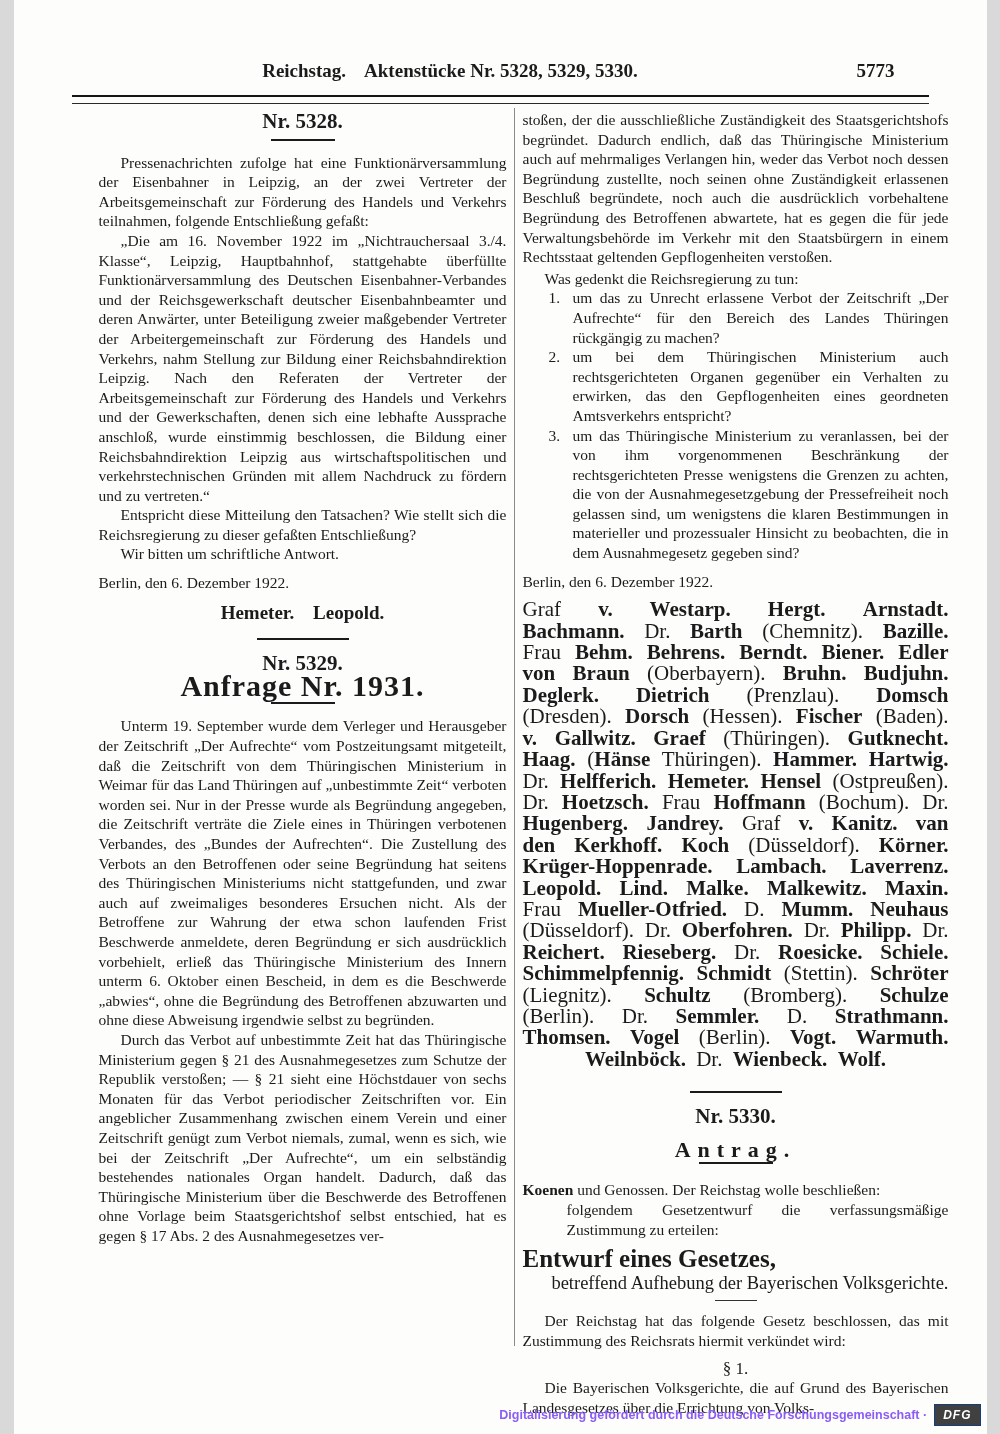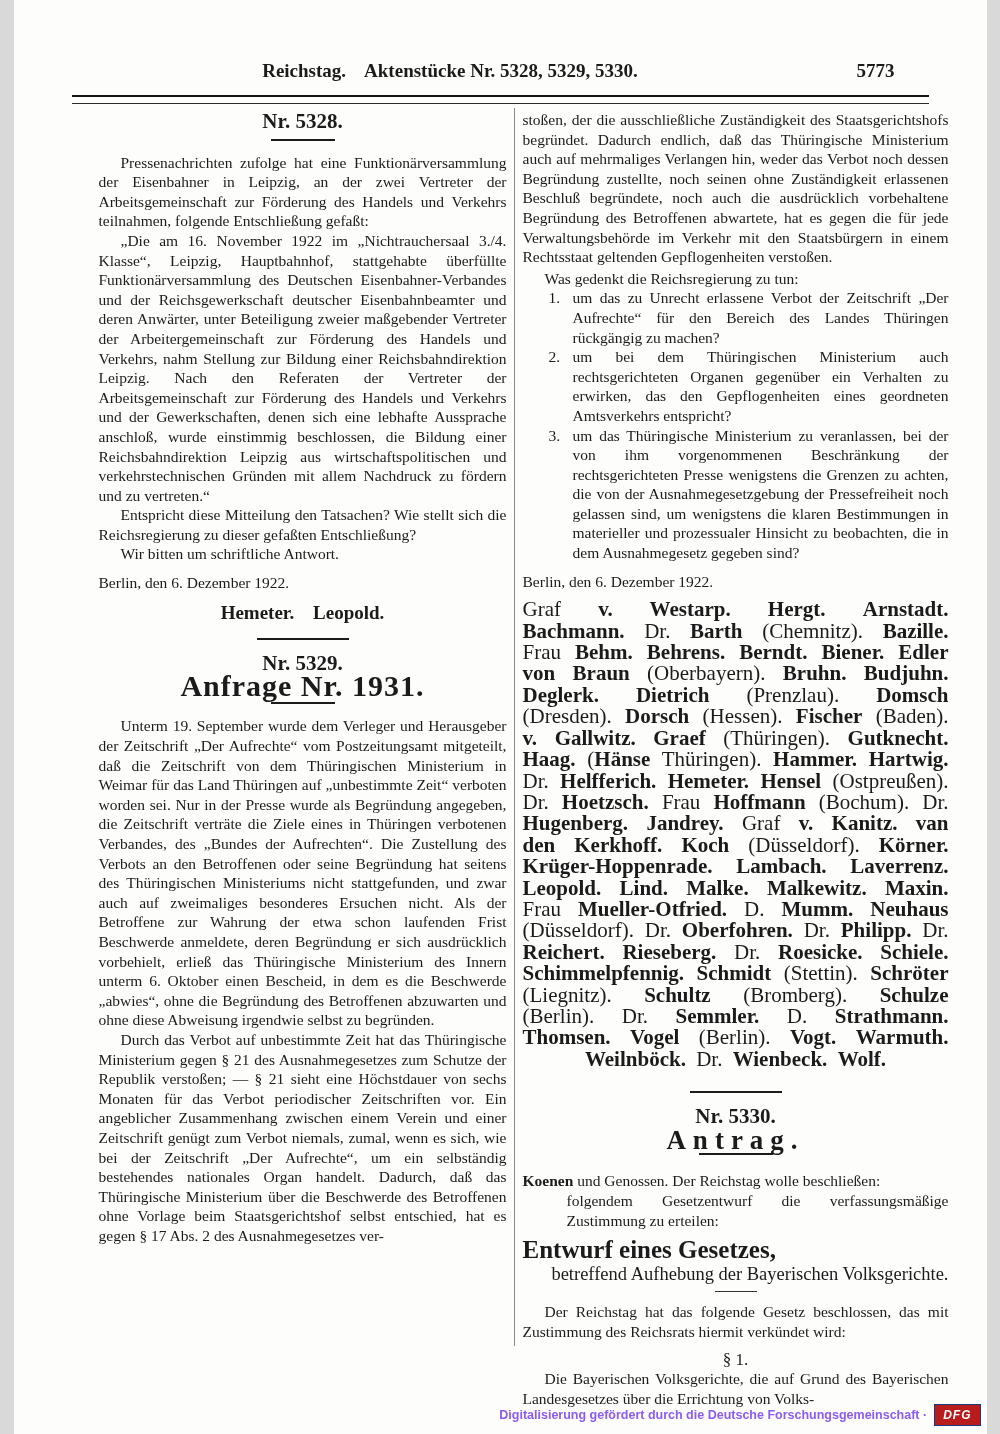--- a/index.html
+++ b/index.html
@@ -25,21 +25,21 @@
   .section-divider{width:92px;border:0;border-top:2px solid #1b1b1b;margin:16px auto 4px;}
   .date-line{margin:9px 0 4px;text-indent:0;}
   .sig-line{text-align:center;font-size:19px;font-weight:bold;word-spacing:14px;margin:10px 0 6px;text-indent:0;}
   .q-intro{margin:2px 0 0;text-indent:22px;}
   .q-list{padding-left:26px;}
   .qitem{display:flex;margin:0;}
   .qnum{width:24px;flex:none;text-align:left;}
   .qtext{flex:1;text-align:justify;}
   .signers{font-size:21px;line-height:21.4px;text-align:justify;text-align-last:center;margin-top:8px;word-spacing:5px;}
   .sig-name{font-weight:bold;}
-  .antrag-title{text-align:center;font-size:27px;font-weight:bold;letter-spacing:7px;margin:4px 0 0;text-indent:0;}
+  .antrag-title{text-align:center;font-size:22px;font-weight:bold;letter-spacing:7px;margin:13px 0 0;text-indent:0;}
   .antrag-underline{width:74px;border:0;border-top:2.5px solid #1b1b1b;margin:3px auto 16px;}
   .motion-intro{margin:0;text-indent:0;}
   .motion-lead{font-weight:bold;}
   .motion-body{margin:0 0 10px;padding-left:44px;text-indent:0;}
   .law-title{font-size:25px;font-weight:bold;margin:10px 0 5px;text-indent:0;}
   .law-subtitle{text-align:right;font-size:18.5px;margin:2px 0 0;text-indent:0;}
   .small-dash{width:42px;border:0;border-top:1.5px solid #333;margin:7px auto 10px;}
   .section-heading{text-align:center;font-size:17px;margin:8px 0 0;text-indent:0;}
   
   .footer{position:absolute;right:6px;bottom:8px;display:flex;align-items:center;gap:7px;
@@ -118,16 +118,16 @@
       <p class="law-subtitle">betreffend Aufhebung der Bayerischen Volksgerichte.</p>
       <hr class="small-dash">
       <p class="para">Der Reichstag hat das folgende Gesetz beschlossen, das mit Zustimmung des Reichsrats hiermit verkündet wird:</p>
       <p class="section-heading">§ 1.</p>
       <p class="para">Die Bayerischen Volksgerichte, die auf Grund des Bayerischen Landesgesetzes über die Errichtung von Volks-</p>
     </div>
   </div>
 
   <div class="footer">
     <span class="footer-credit">Digitalisierung gefördert durch die Deutsche Forschungsgemeinschaft ·</span>
-    <span class="dfg-logo" style="background: #b91c1c;">DFG</span>
+    <span class="dfg-logo" style="background: #404040;">DFG</span>
   </div>
 
 </div>
 
 </body></html>

